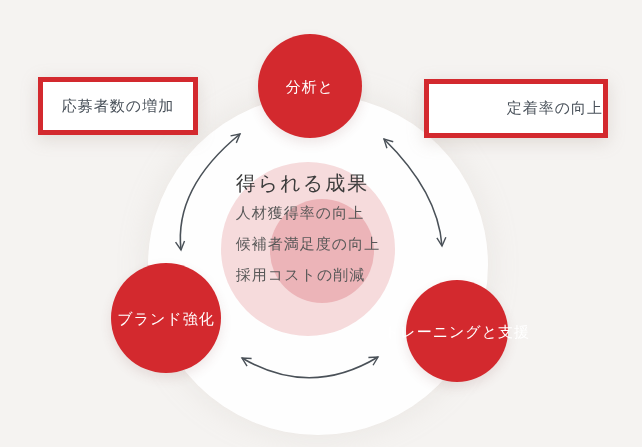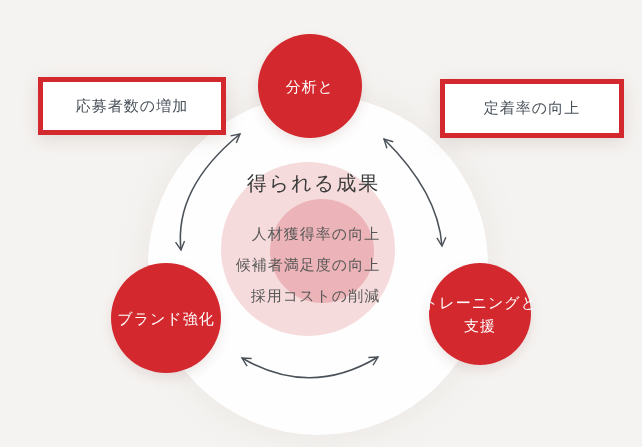--- a/index.html
+++ b/index.html
@@ -45,69 +45,69 @@
     width: 642px; height: 447px;
     pointer-events: none;
   }
   
   .node {
     position: absolute;
     border-radius: 50%;
     background: #d3292e;
     color: #ffffff;
     display: flex;
-    flex-direction: column;
     align-items: center;
     justify-content: center;
     text-align: center;
     font-size: 15px;
     line-height: 23px;
     letter-spacing: 1px;
     white-space: nowrap;
     box-shadow: 0 5px 12px rgba(120,60,60,0.12);
   }
   .node-top { left: 258px; top: 34px; width: 104px; height: 104px; }
   .node-bl  { left: 111px; top: 263px; width: 110px; height: 110px; }
-  .node-br  { left: 406px; top: 263px; width: 102px; height: 102px; margin-left: 23px; }
+  .node-br  { left: 406px; top: 280px; width: 102px; height: 102px; }
   
   .badge {
     position: absolute;
     box-sizing: border-box;
     background: #ffffff;
     border: 5px solid #d3292e;
     display: flex;
     align-items: center;
     justify-content: center;
     font-size: 15px;
     color: #485059;
     letter-spacing: 1px;
     white-space: nowrap;
     box-shadow: 0 4px 16px rgba(170,150,140,0.28);
   }
-  .badge-left  { left: 38px;  top: 77px; width: 188px; height: 58px; }
-  .badge-right { left: 440px; top: 79px; width: 184px; height: 59px; }
+  .badge-left  { left: 38px;  top: 77px; width: 160px; height: 58px; }
+  .badge-right { left: 424px; top: 79px; width: 184px; height: 59px; justify-content: flex-end; }
   
   .center-block {
     position: absolute;
     left: 308px;
     top: 171px;
     transform: translateX(-50%);
-    text-align: right;
+    text-align: left;
   }
   .center-title {
     font-size: 20px;
     color: #3c3c3c;
     letter-spacing: 2px;
     line-height: 25px;
     white-space: nowrap;
   }
   .center-list {
-    margin-top: 22px;
+    margin-top: 2px;
     display: flex;
     flex-direction: column;
+    font-family: Liberation Serif, serif;
   }
   .center-item {
     font-size: 15px;
     color: #585858;
     line-height: 31px;
     letter-spacing: 1px;
     white-space: nowrap;
   }
 </style>
 </head>

